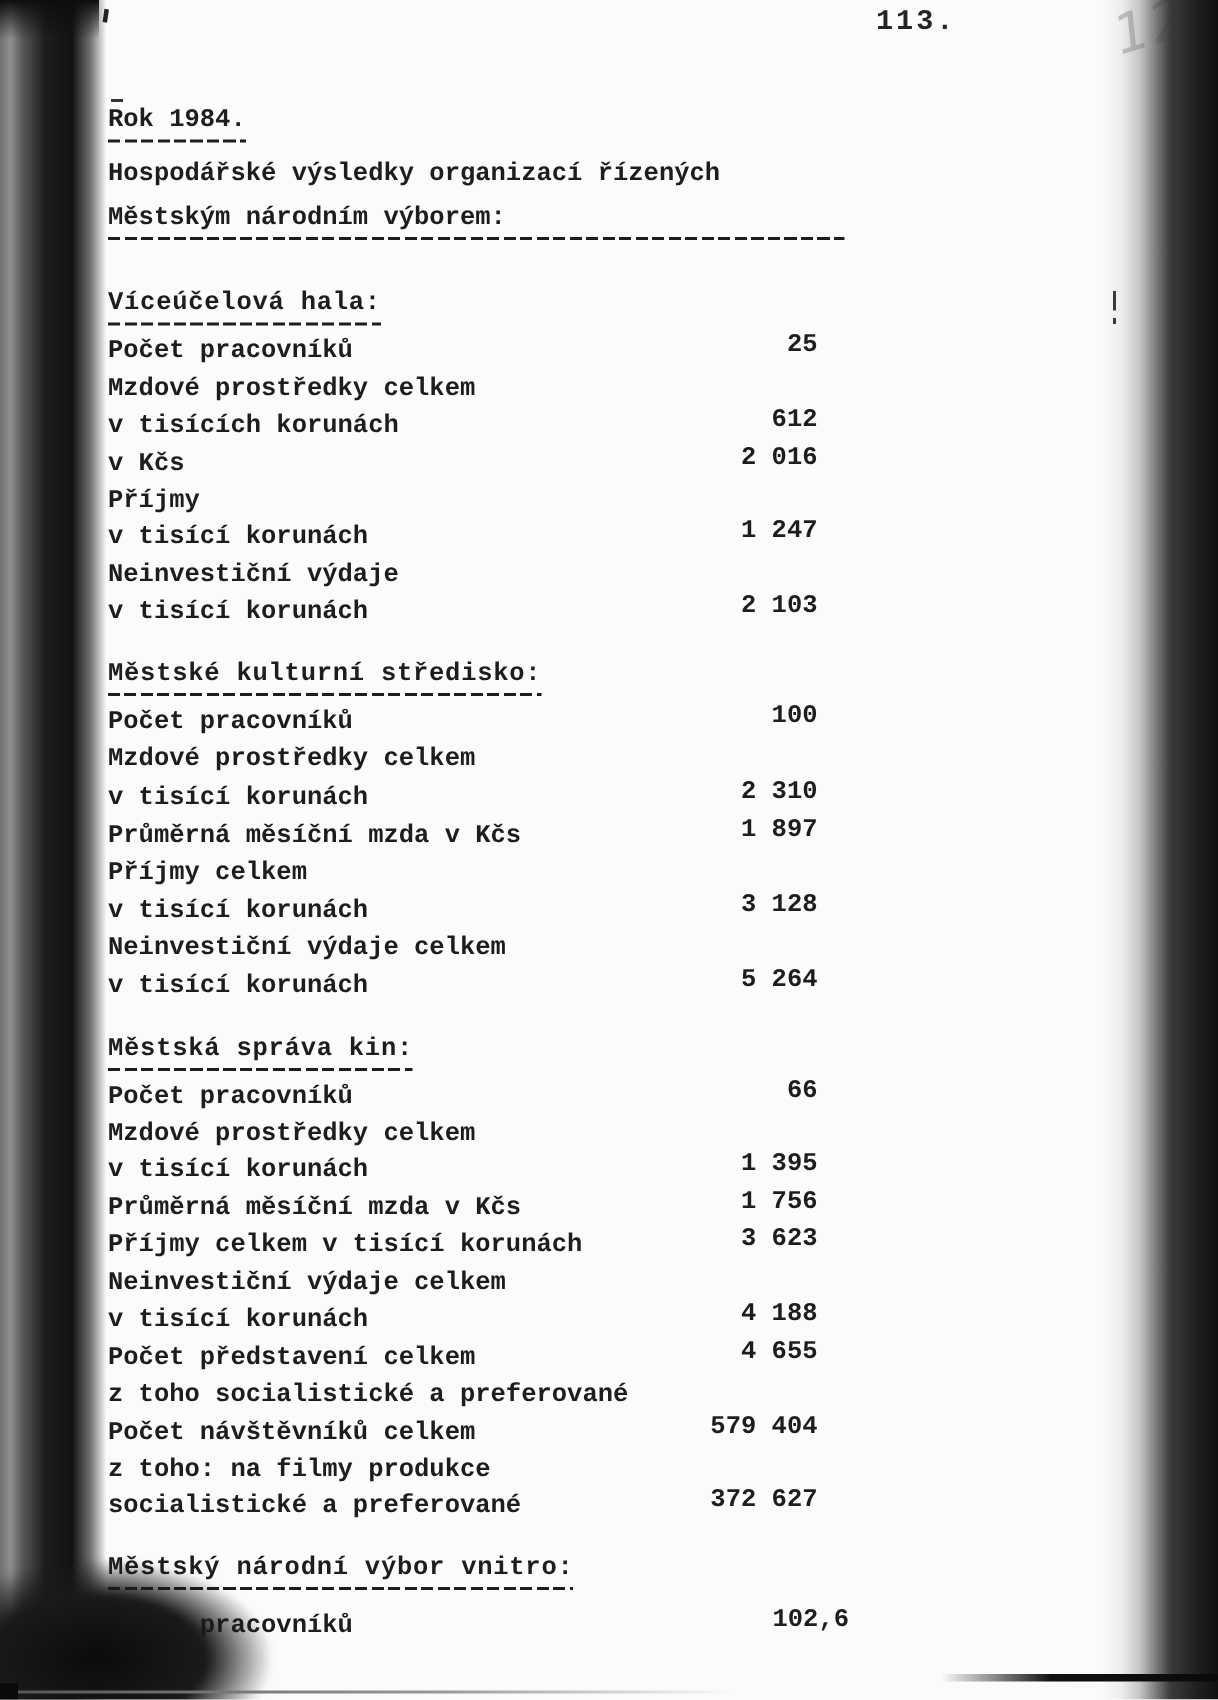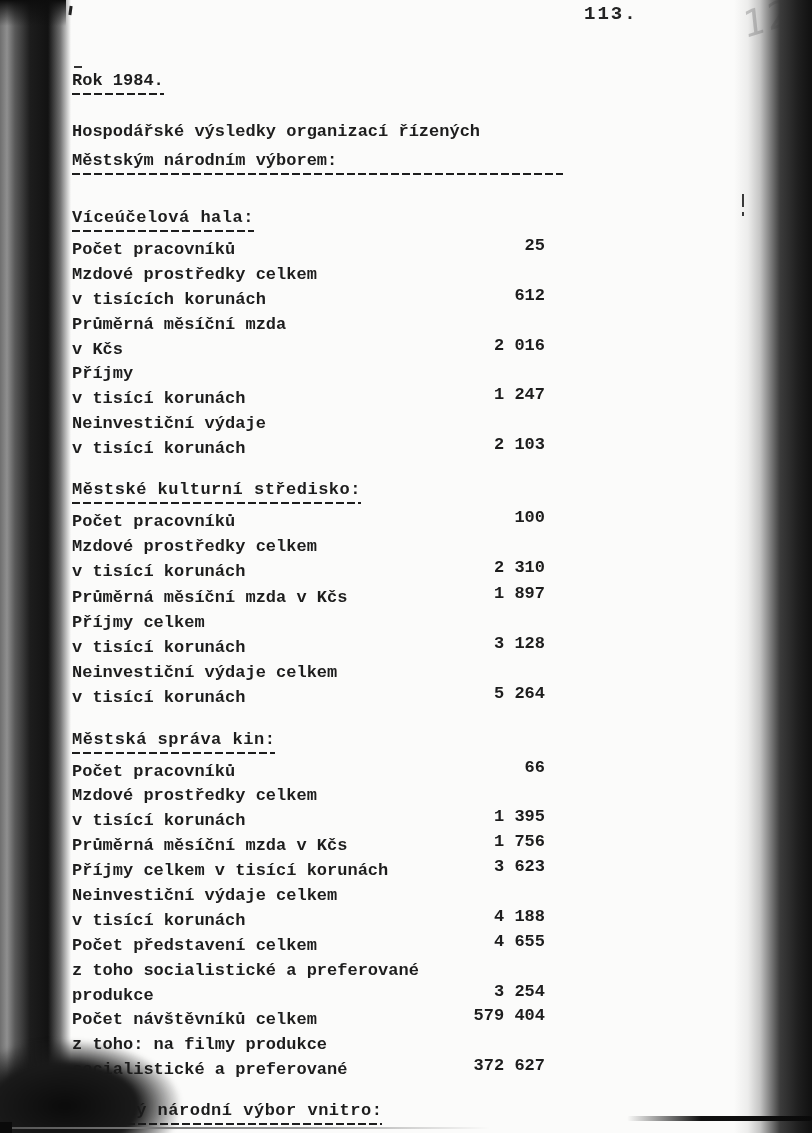--- a/index.html
+++ b/index.html
@@ -71,21 +71,21 @@
   .h-line{position:relative;display:inline-block;padding-bottom:3px;}
   .h-line::after{
     content:"";position:absolute;left:0;right:0;bottom:0;height:2px;
     background:repeating-linear-gradient(90deg,#1d1d1d 0 8px,rgba(0,0,0,0) 8px 11px);
   }
   .h-extend{position:relative;display:inline-block;padding-bottom:3px;}
   .h-extend::after{
     content:"";position:absolute;left:0;bottom:0;width:491px;height:2px;
     background:repeating-linear-gradient(90deg,#1d1d1d 0 8px,rgba(0,0,0,0) 8px 11px);
   }
-  .doc-title-1{margin-top:26px;}
+  .doc-title-1{margin-top:11px;}
   .doc-title-2{margin-top:7px;}
   .section{margin-top:0;}
   .sec-heading{margin-top:16px;margin-bottom:7px;letter-spacing:.5px;}
   .sec-heading.first{margin-top:32px;}
   .row{position:relative;height:24.9px;}
   .row .value{
     position:absolute;right:7px;top:0;transform:translateY(-4px);
     font-size:17px;font-weight:700;text-align:right;
   }
   .section.s4 .sec-heading{margin-bottom:14px;}
@@ -124,21 +124,20 @@
     <span class="h-extend">Městským národním výborem:</span>
   </div>
 
   <div class="section s1">
     <div class="sec-heading first">
       <span class="h-line">Víceúčelová hala:</span>
     </div>
     <div class="row"><span>Počet pracovníků</span><span class="value">25</span></div>
     <div class="row"><span>Mzdové prostředky celkem</span><span class="value"></span></div>
     <div class="row"><span>v tisících korunách</span><span class="value">612</span></div>
-    <div class="row"><span>Průměrná měsíční mzda</span><span class="value"></span></div>
     <div class="row"><span>v Kčs</span><span class="value">2 016</span></div>
     <div class="row"><span>Příjmy</span><span class="value"></span></div>
     <div class="row"><span>v tisící korunách</span><span class="value">1 247</span></div>
     <div class="row"><span>Neinvestiční výdaje</span><span class="value"></span></div>
     <div class="row"><span>v tisící korunách</span><span class="value">2 103</span></div>
   </div>
 
   <div class="section s2">
     <div class="sec-heading">
       <span class="h-line">Městské kulturní středisko:</span>
@@ -159,21 +158,20 @@
     </div>
     <div class="row"><span>Počet pracovníků</span><span class="value">66</span></div>
     <div class="row"><span>Mzdové prostředky celkem</span><span class="value"></span></div>
     <div class="row"><span>v tisící korunách</span><span class="value">1 395</span></div>
     <div class="row"><span>Průměrná měsíční mzda v Kčs</span><span class="value">1 756</span></div>
     <div class="row"><span>Příjmy celkem v tisící korunách</span><span class="value">3 623</span></div>
     <div class="row"><span>Neinvestiční výdaje celkem</span><span class="value"></span></div>
     <div class="row"><span>v tisící korunách</span><span class="value">4 188</span></div>
     <div class="row"><span>Počet představení celkem</span><span class="value">4 655</span></div>
     <div class="row"><span>z toho socialistické a preferované</span><span class="value"></span></div>
-    <div class="row"><span>produkce</span><span class="value">3 254</span></div>
     <div class="row"><span>Počet návštěvníků celkem</span><span class="value">579 404</span></div>
     <div class="row"><span>z toho: na filmy produkce</span><span class="value"></span></div>
     <div class="row"><span>socialistické a preferované</span><span class="value">372 627</span></div>
   </div>
 
   <div class="section s4">
     <div class="sec-heading">
       <span class="h-line">Městský národní výbor vnitro:</span>
     </div>
     <div class="row"><span>Počet pracovníků</span><span class="value">102,6</span></div>

